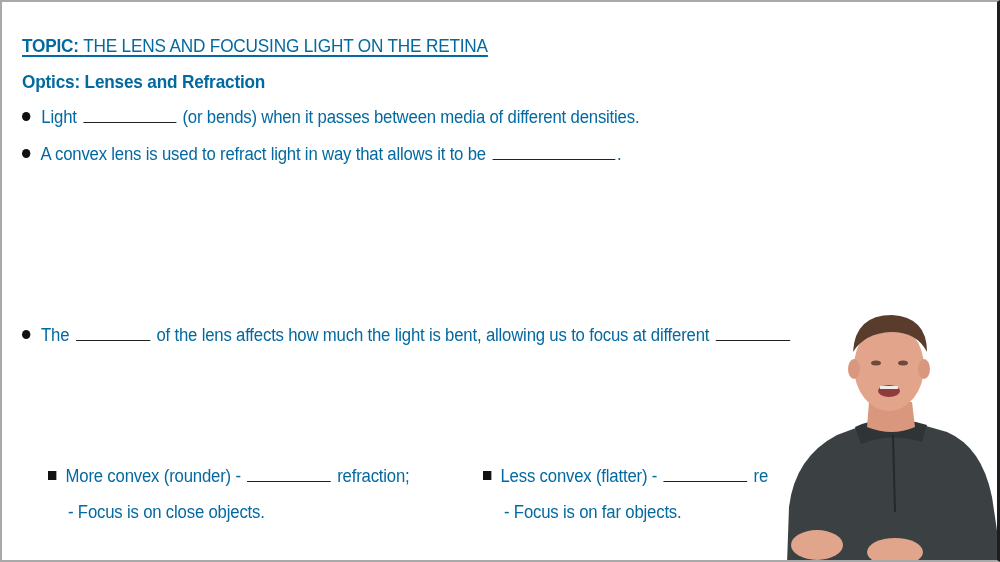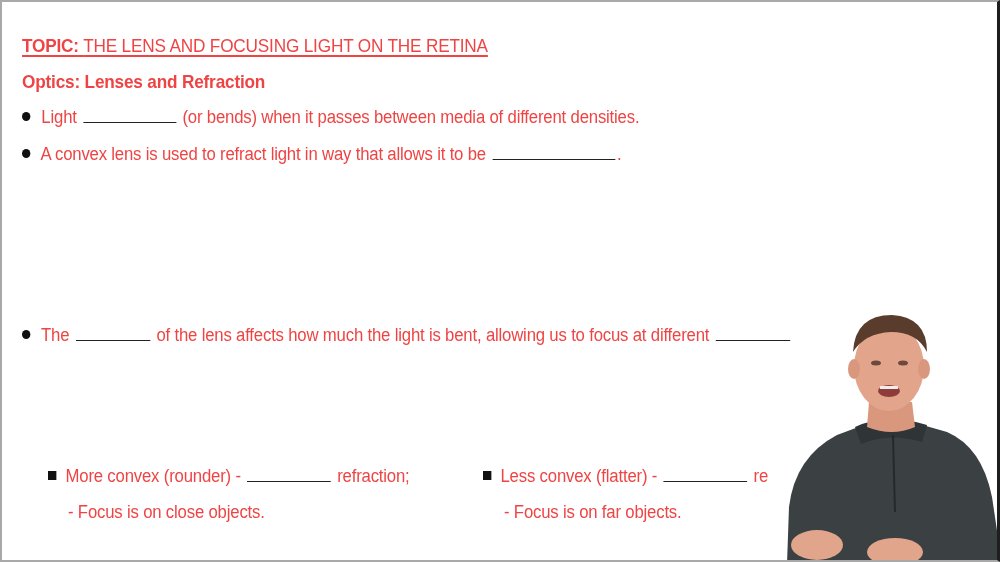--- a/index.html
+++ b/index.html
@@ -14,21 +14,21 @@
       position: relative;
       width: 1000px;
       height: 562px;
       box-sizing: border-box;
       background: #ffffff;
       border-top: 2px solid #a9a9a9;
       border-left: 2px solid #a9a9a9;
       border-bottom: 2px solid #a9a9a9;
       border-right: 3px solid #1e1e1e;
       font-family: "Liberation Sans", sans-serif;
-      color: #ef4444;
+      color: #0369a1;
       overflow: hidden;
     }
     .line {
       position: absolute;
       white-space: nowrap;
       font-size: 18px;
       letter-spacing: -0.2px;
       transform: scaleX(0.93);
       transform-origin: left center;
     }

